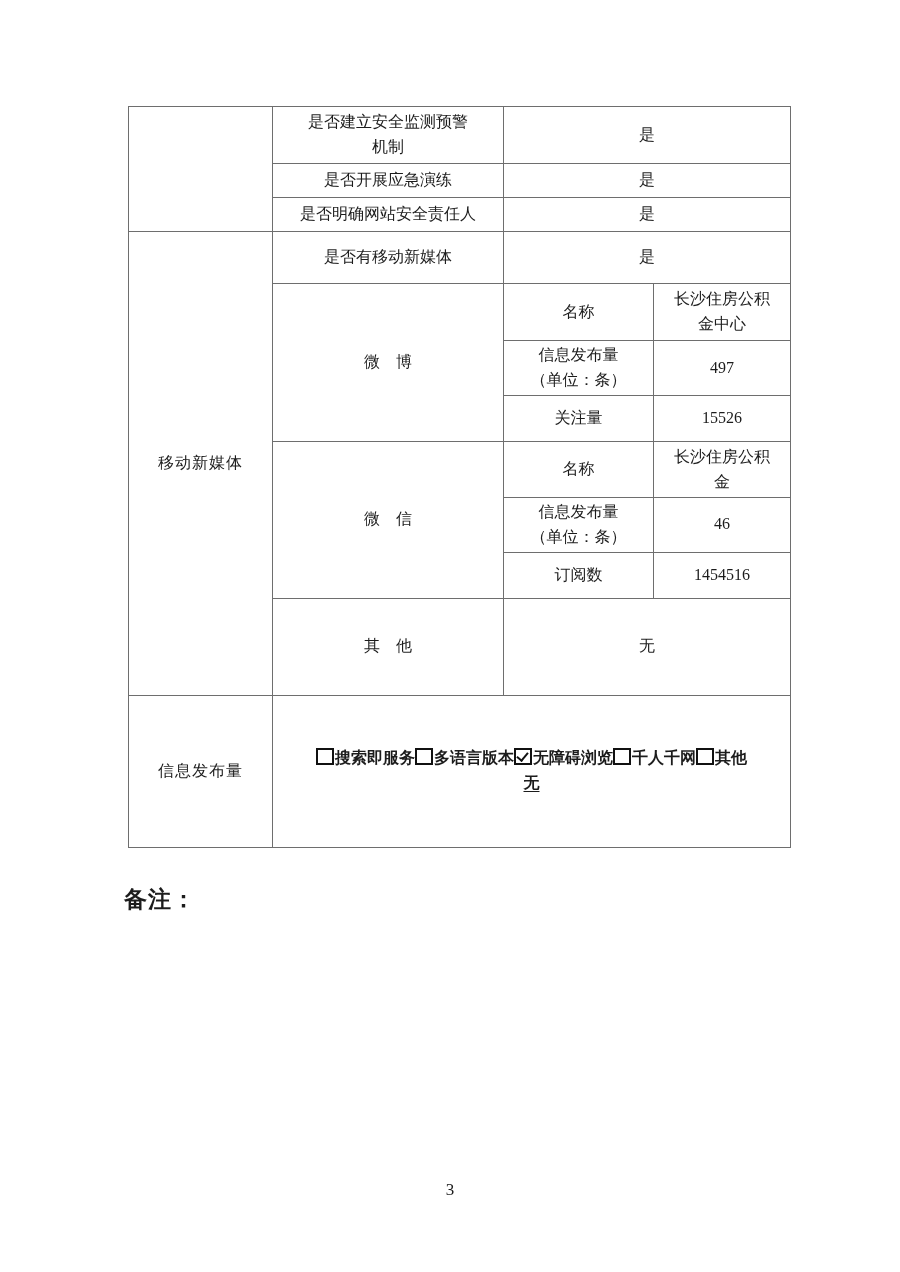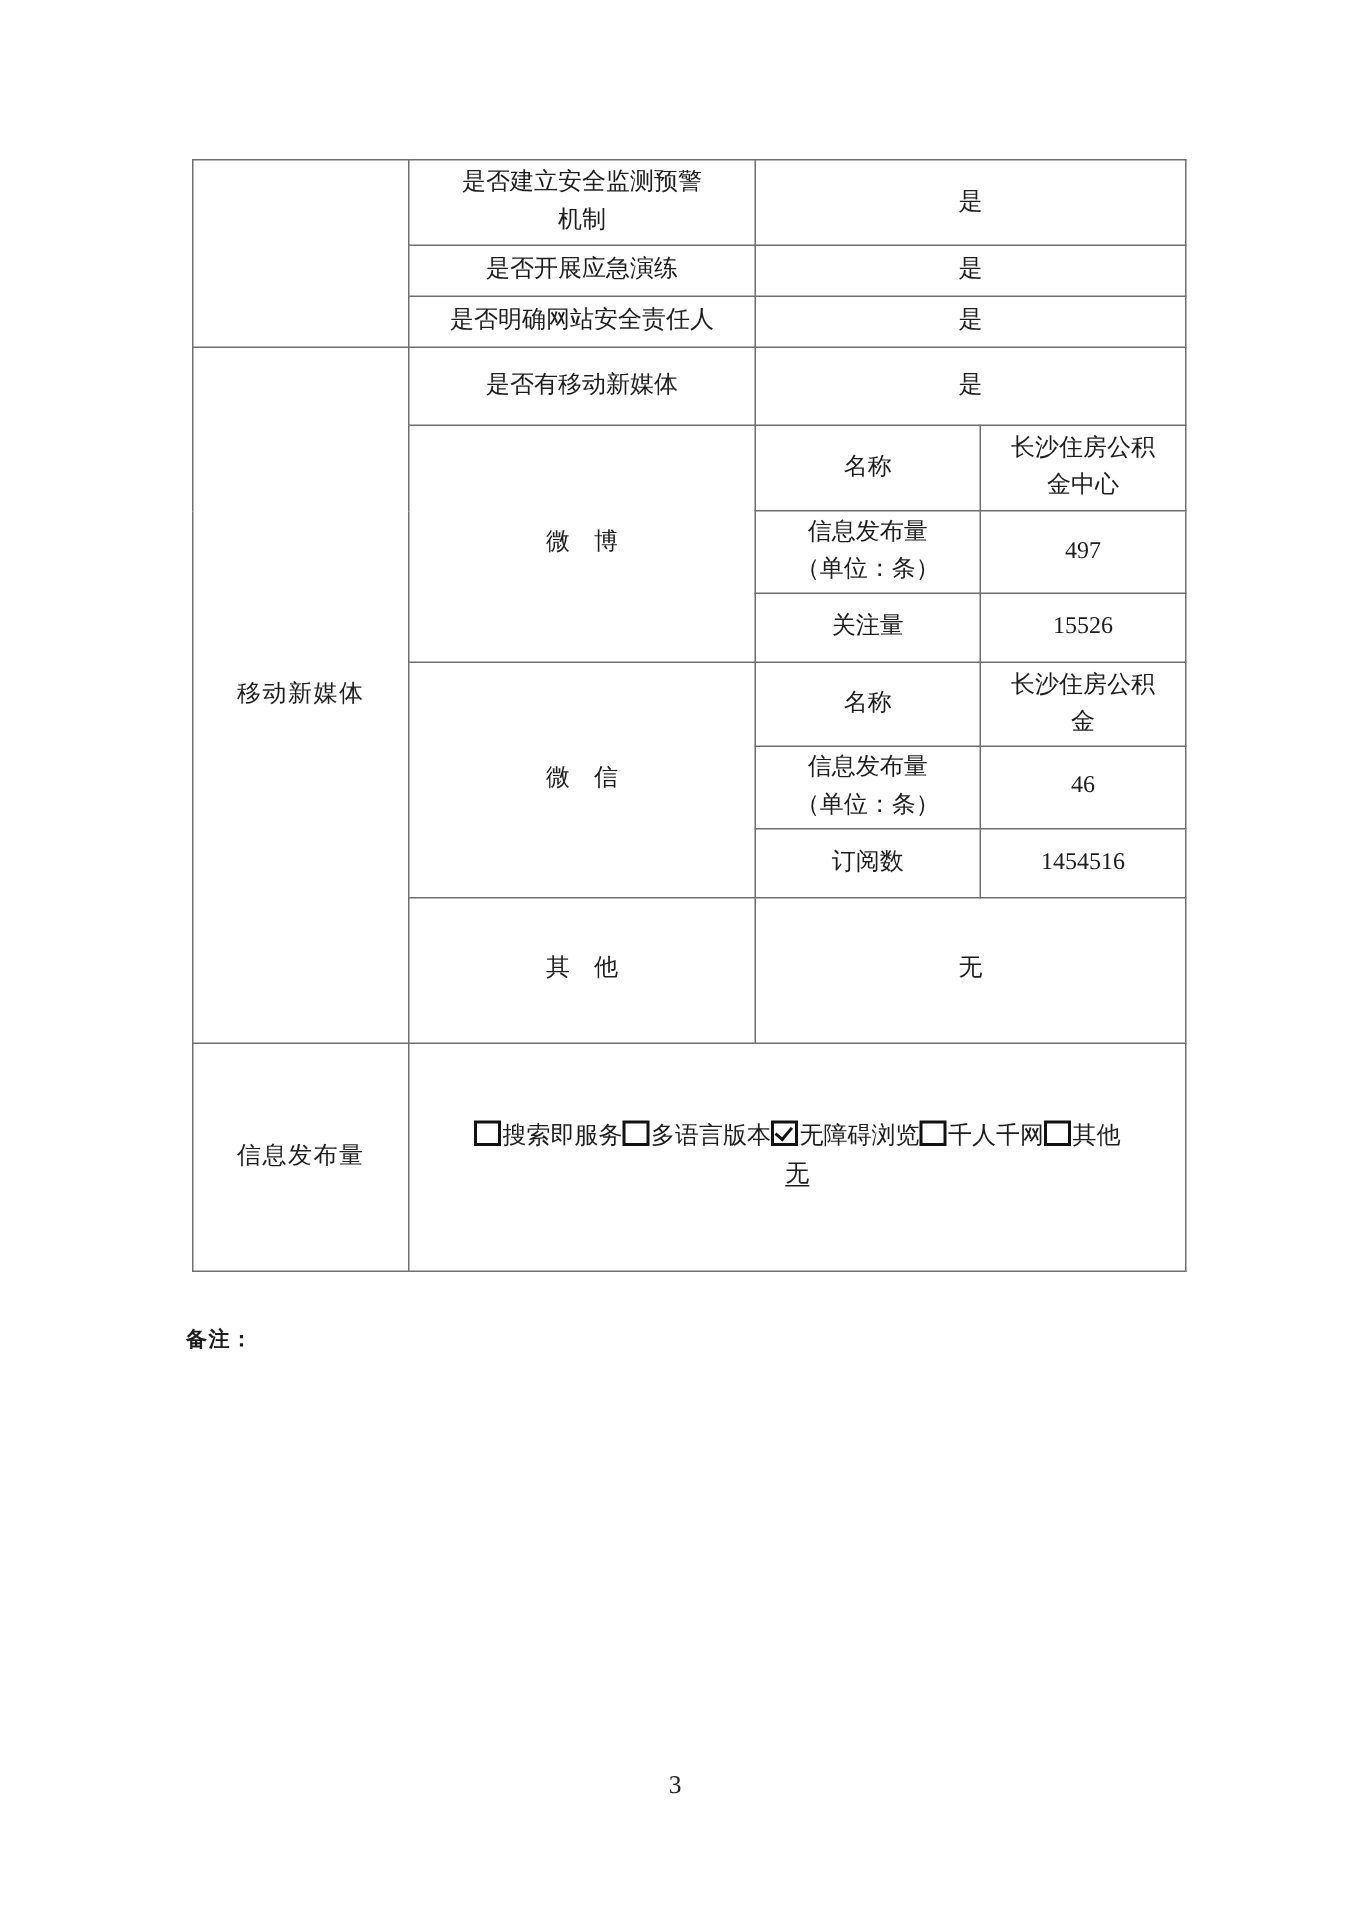--- a/index.html
+++ b/index.html
@@ -31,34 +31,34 @@
   tr.r5{height:57px;}
   tr.r6{height:55px;}
   tr.r7{height:46px;}
   tr.r8{height:56px;}
   tr.r9{height:53px;}
   tr.r10{height:46px;}
   tr.r11{height:97px;padding-left:20px;}
   tr.r12{height:152px;}
   .preline{white-space:pre-line;margin-top:25px;}
   td.category{letter-spacing:1px;}
-  td.innovation-cell{text-align:left;padding:6px 10px 6px 34px;}
+  td.innovation-cell{text-align:left;padding:6px 10px 6px 34px;font-weight:bold;}
   .innovation-line{white-space:nowrap;font-size:16px;}
   .checkbox{
     position:relative;display:inline-block;
     width:14px;height:13px;border:2px solid #111;
     margin:0 1px -2px 0;background:#fff;
   }
   .checkbox .tick{display:none;position:absolute;left:3px;top:0px;
     width:5px;height:9px;
     border-right:2px solid #111;border-bottom:2px solid #111;
     transform:rotate(40deg);}
   .checkbox[data-checked="true"] .tick{display:block;}
   .fill-blank{text-decoration:underline;text-underline-offset:3px;}
-  .notes{position:absolute;left:124px;top:884px;font-size:14px;font-weight:bold;letter-spacing:1px;}
+  .notes{position:absolute;left:124px;top:884px;font-size:23px;font-weight:bold;letter-spacing:1px;}
   .page-number{position:absolute;left:0;top:1180px;width:100%;text-align:center;font-size:17px;}
 </style>
 </head>
 <body>
 
 <div class="page">
 
   <table class="report">
     <colgroup>
         <col class="c1">

